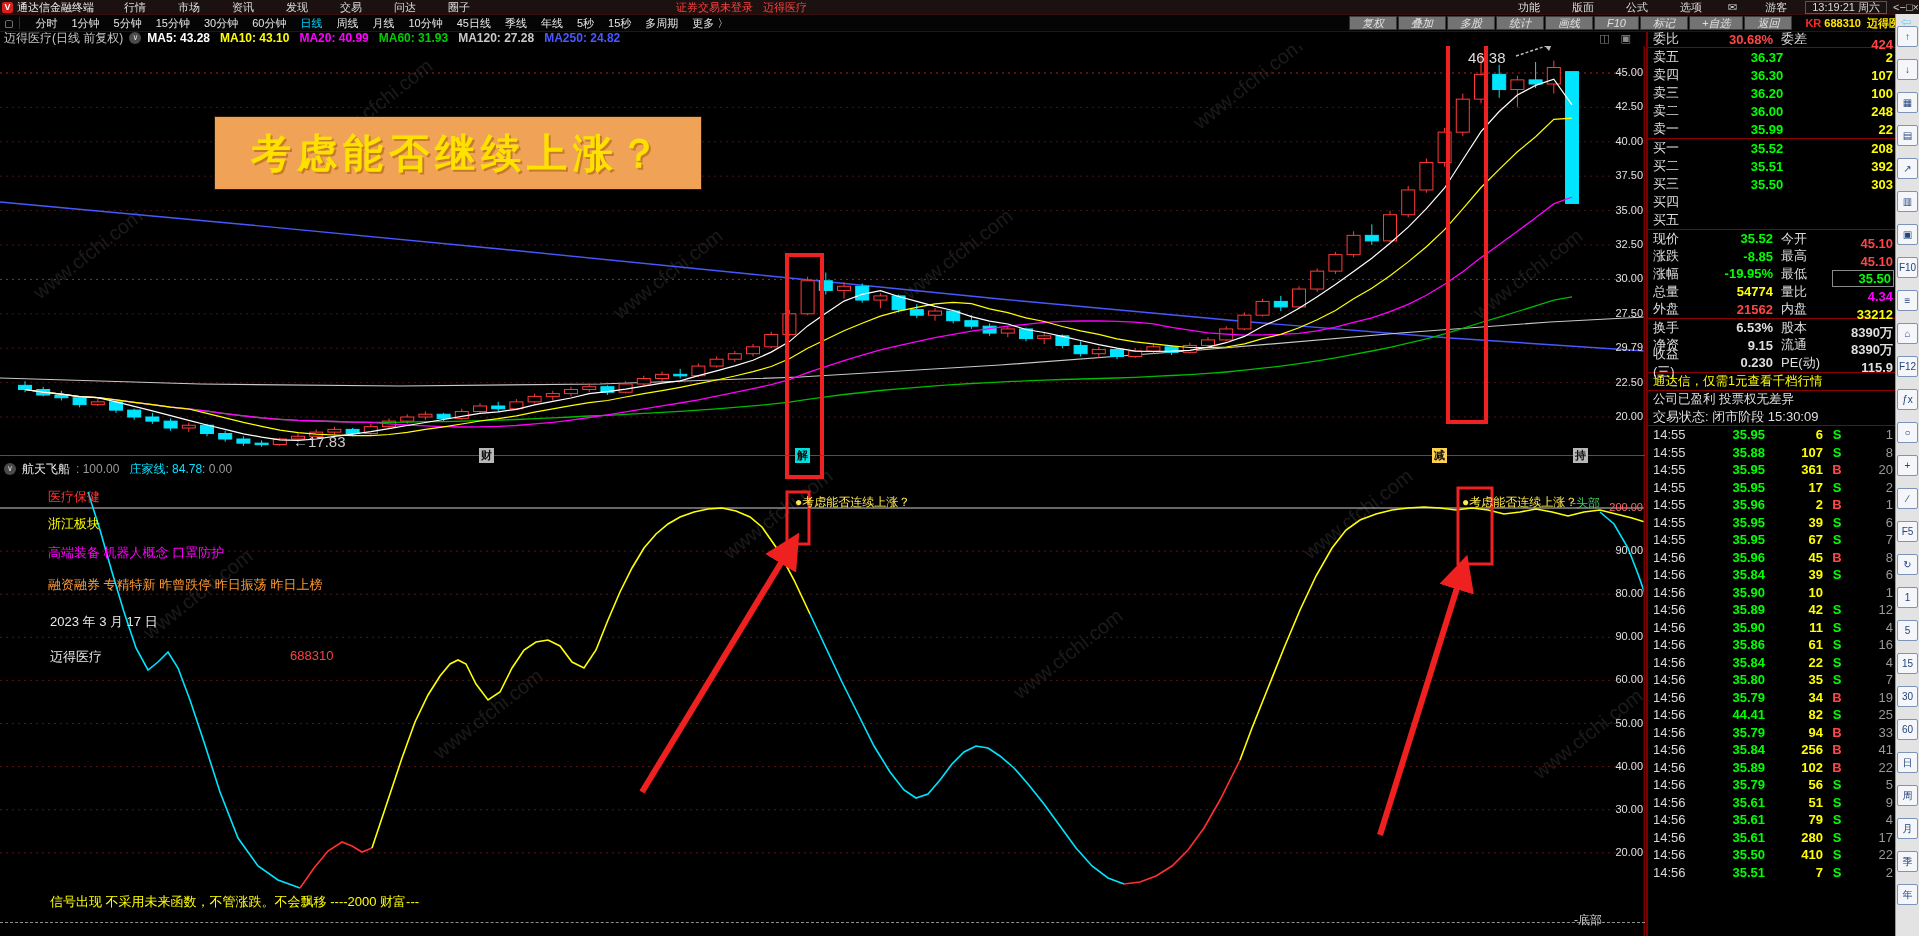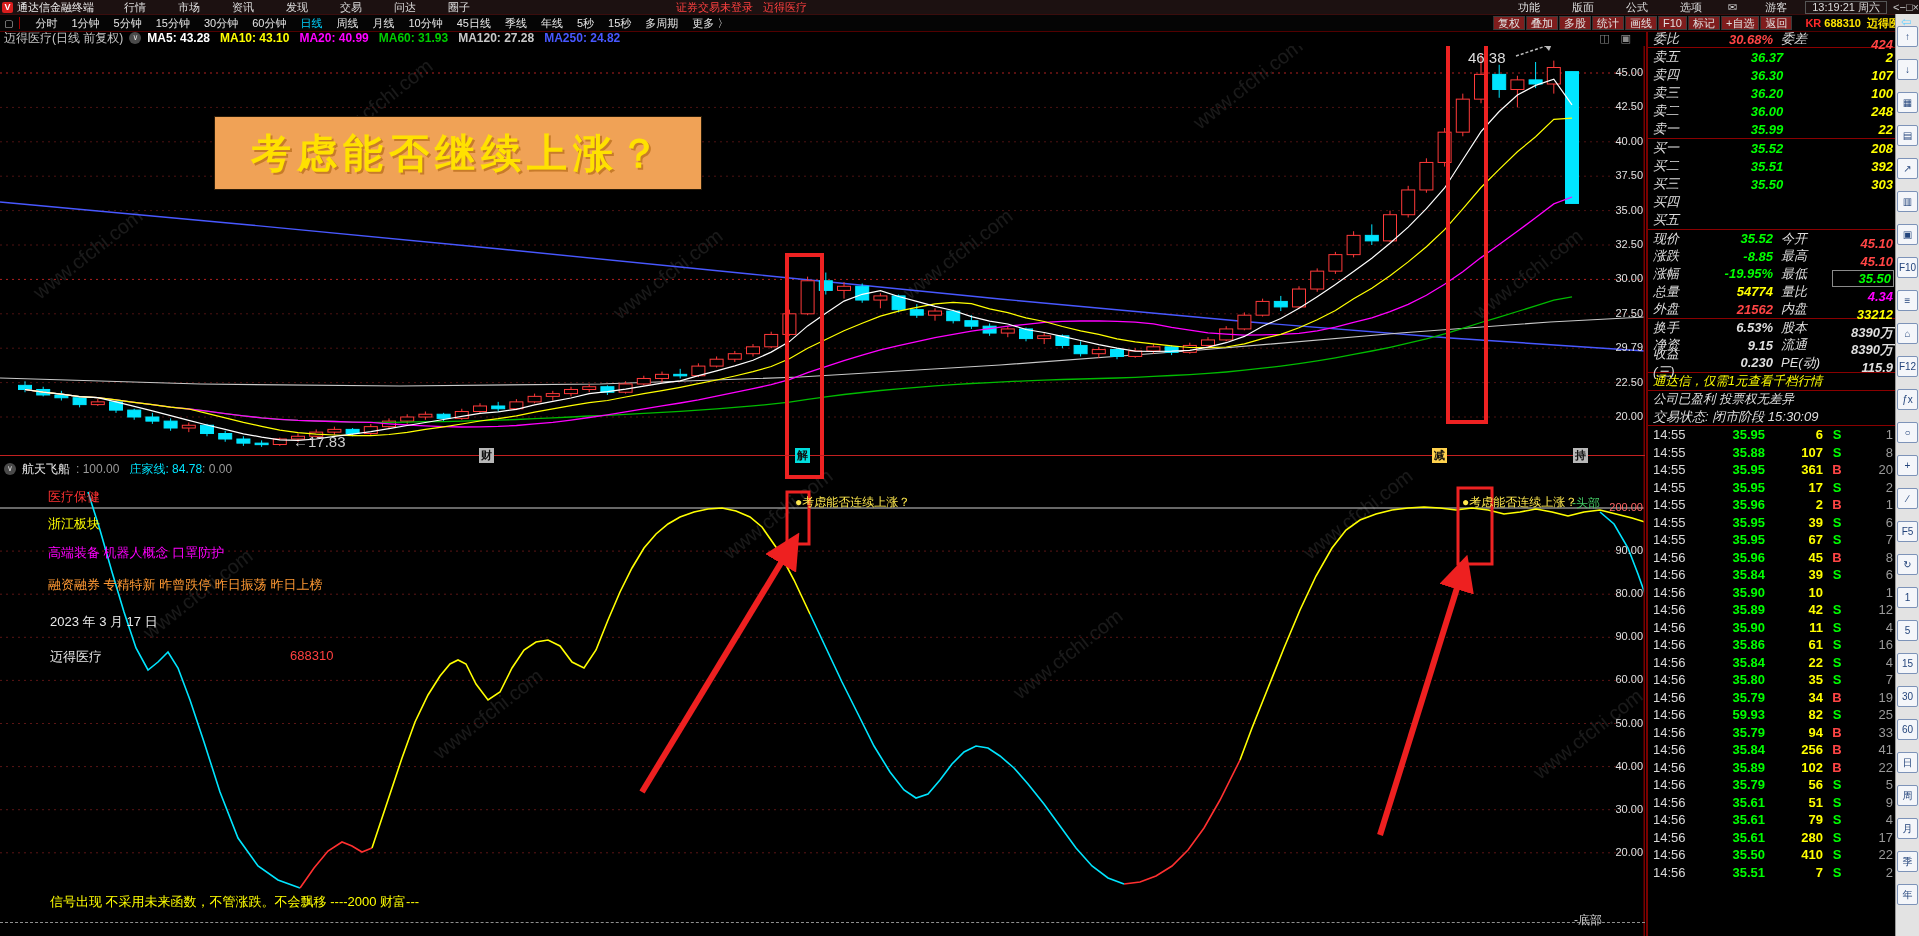--- a/index.html
+++ b/index.html
@@ -22,22 +22,22 @@
   
   #toolbar{position:absolute;left:0;top:14px;width:1919px;height:16px;background:#050505;
     border-top:1px solid #3a0d0d;border-bottom:1px solid #520000;display:flex;align-items:center;
     font-size:11px;color:#e6e6e6;z-index:30;}
   #tb-icon{color:#bbb;margin:0 6px 0 4px;font-size:10px;}
   #tb-sep1{width:1px;height:12px;background:#a00000;margin-right:8px;}
   .period{padding:0 7px;}
   .period.active{color:#00d2ff;}
   #more-label{padding:0 7px;}
   #actions{margin-left:auto;display:flex;align-items:center;}
-  .action-btn{border:1px solid #3c3c3c;border-left:1px solid #303030;background:#7f1d1d;
-    padding:0 4px;height:13px;line-height:13px;color:#e0e0e0;margin-right:1px;}
+  .action-btn{border:1px solid #3c3c3c;border-left:1px solid #303030;background:#737373;
+    padding:0 12px;height:13px;line-height:13px;color:#e0e0e0;margin-right:1px;font-style:italic;}
   #mkt{color:#ff2a2a;font-weight:bold;margin:0 3px 0 12px;}
   #code-label{color:#ffe400;font-weight:bold;}
   #name-label{color:#ffe400;font-weight:bold;margin:0 8px 0 6px;}
   #back-arrow{color:#6fd3ff;font-size:13px;margin-right:6px;}
   
   #chart-header{position:absolute;left:0;top:30px;width:1645px;height:16px;background:#000;
     font-size:12px;display:flex;align-items:center;z-index:20;}
   #chart-title{color:#c8c8c8;margin-left:4px;}
   .drop-circle{display:inline-block;width:12px;height:12px;border-radius:6px;background:#4a4a4a;
     color:#ddd;font-size:8px;text-align:center;line-height:12px;margin:0 6px;}
@@ -56,21 +56,21 @@
   
   #ind-header{position:absolute;left:0;top:461px;height:16px;font-size:12px;display:flex;
     align-items:center;z-index:12;}
   
   .tag{position:absolute;font-size:13px;z-index:8;white-space:nowrap;}
   .annotation{position:absolute;font-size:12px;color:#ffe94d;z-index:12;white-space:nowrap;}
   .corner-label{position:absolute;font-size:12px;z-index:12;white-space:nowrap;}
   
   #quote{position:absolute;left:1646px;top:30px;width:250px;height:906px;background:#000;
     border-left:2px solid #7a0000;font-size:13px;z-index:20;color:#dfdfdf;}
-  .qsec{border-bottom:1px solid #8a0000;font-style:italic;}
+  .qsec{border-bottom:1px solid #8a0000;}
   .qrow{display:flex;align-items:center;height:18px;padding:0 5px;}
   .qrow .lbl{width:52px;color:#dfdfdf;}
   .qrow .prc{flex:1;text-align:center;font-weight:bold;}
   .qrow .vol{width:64px;text-align:right;color:#ffff00;font-weight:bold;}
   .pairrow{display:flex;align-items:center;height:17.6px;padding:0 5px;}
   .pairrow .l{width:46px;}
   .pairrow .v1{width:74px;text-align:right;font-weight:bold;}
   .pairrow .l2{width:52px;padding-left:8px;}
   .pairrow .v2{flex:1;text-align:right;font-weight:bold;margin-top:10px;}
   .g{color:#00ff00;} .r{color:#ff4545;} .y{color:#ffff00;} .m{color:#ff00ff;}
@@ -660,21 +660,21 @@
       </div>
       <div class="taperow">
         <span class="tt">14:56</span>
         <span class="tp">35.79</span>
         <span class="tv">34</span>
         <span class="tf r">B</span>
         <span class="tc">19</span>
       </div>
       <div class="taperow">
         <span class="tt">14:56</span>
-        <span class="tp">59.93</span>
+        <span class="tp">44.41</span>
         <span class="tv">82</span>
         <span class="tf g">S</span>
         <span class="tc">25</span>
       </div>
       <div class="taperow">
         <span class="tt">14:56</span>
         <span class="tp">35.79</span>
         <span class="tv">94</span>
         <span class="tf r">B</span>
         <span class="tc">33</span>

